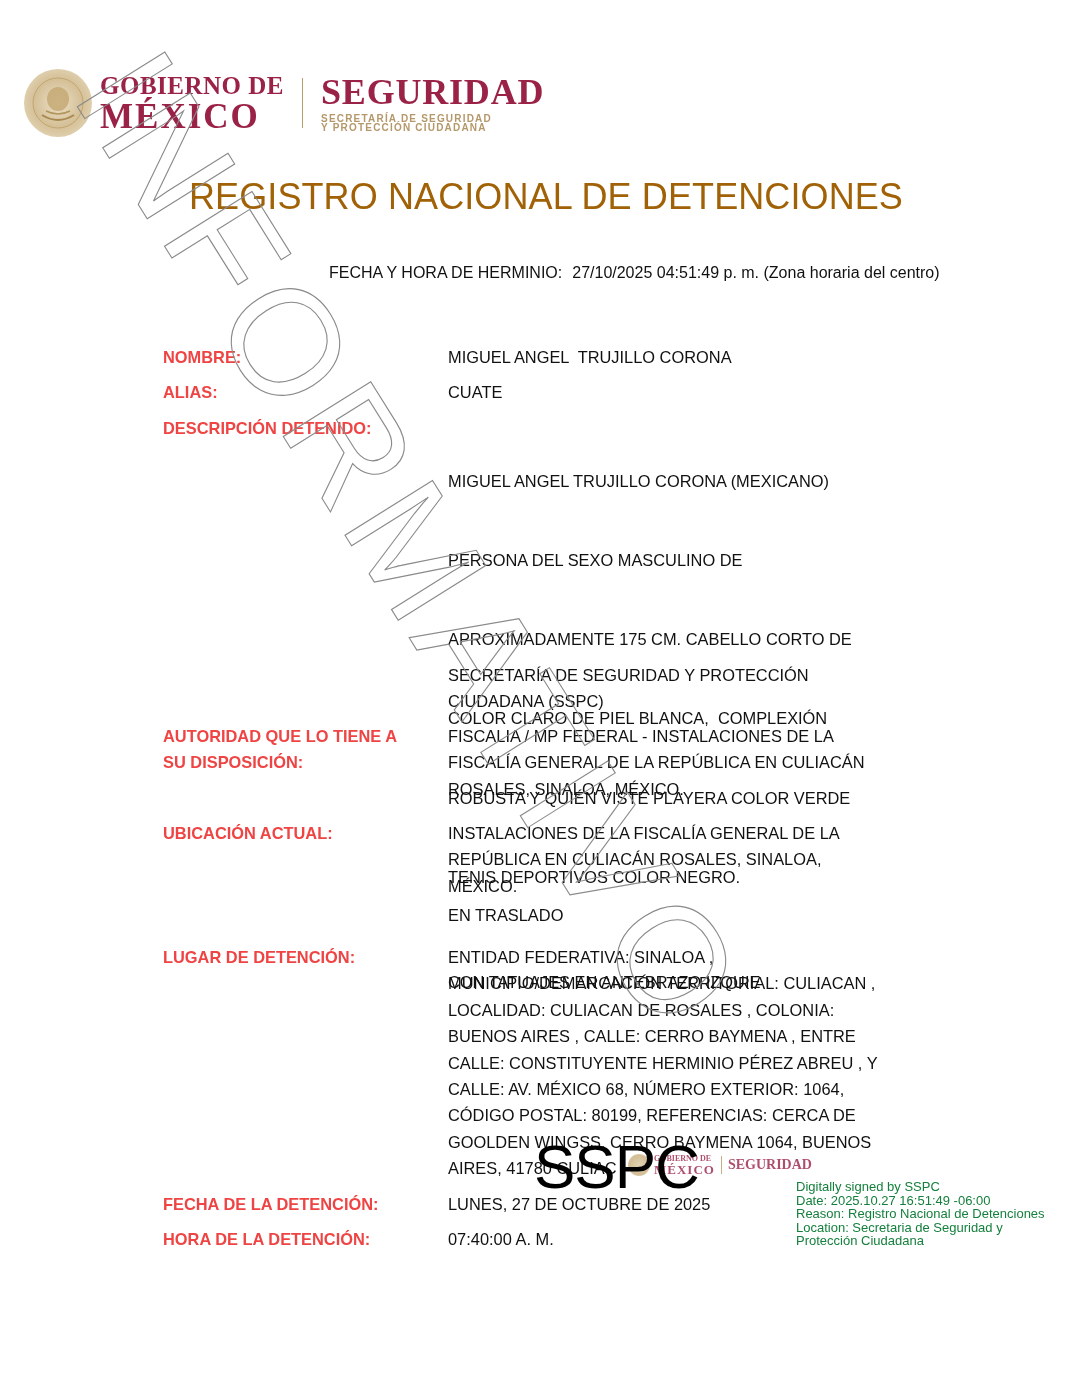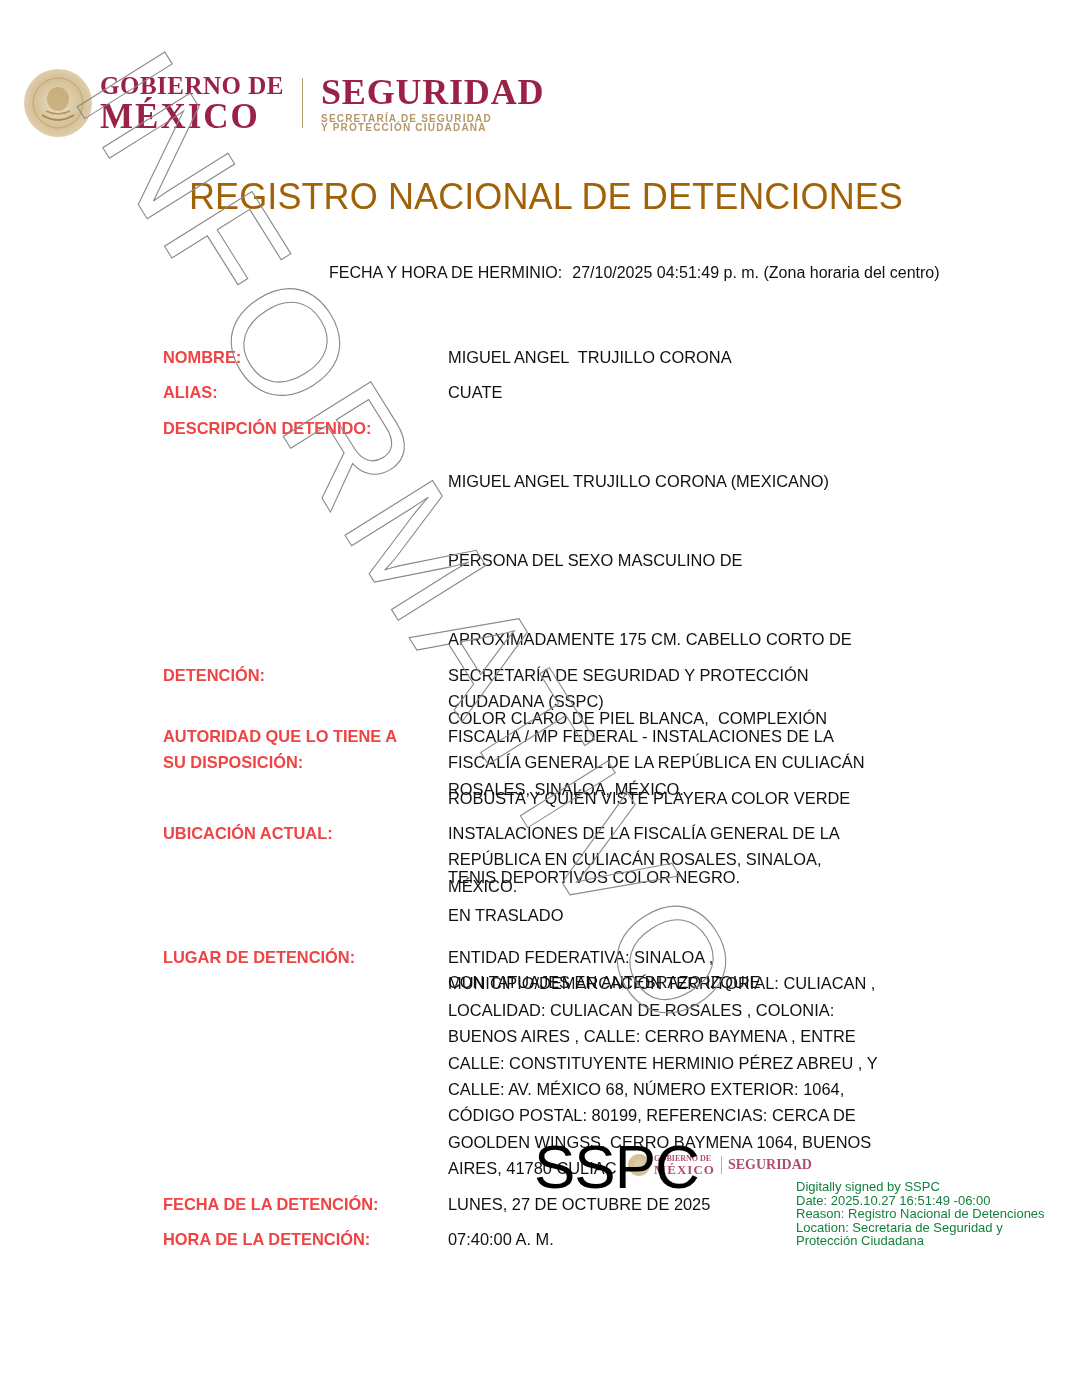--- a/index.html
+++ b/index.html
@@ -121,21 +121,20 @@
         <p>APROXIMADAMENTE 175 CM. CABELLO CORTO DE</p>
         <p>COLOR CLARO DE PIEL BLANCA,  COMPLEXIÓN</p>
         <p>ROBUSTA Y QUIÉN VISTE PLAYERA COLOR VERDE</p>
         <p>TENIS DEPORTIVOS COLOR NEGRO.</p>
         <p class="gap">CON TATUAJES EN ANTEBRAZO IZQUIE</p>
       </div>
     </div>
 
     <div class="row" style="top:318px;">
       <div class="lbl">
-        <div>DETENCIÓN:</div>
       </div>
       <div class="val">
         <p>SECRETARÍA DE SEGURIDAD Y PROTECCIÓN</p>
         <p>CIUDADANA (SSPC)</p>
       </div>
     </div>
 
     <div class="row" style="top:379px;">
       <div class="lbl">
         <div>AUTORIDAD QUE LO TIENE A</div>

